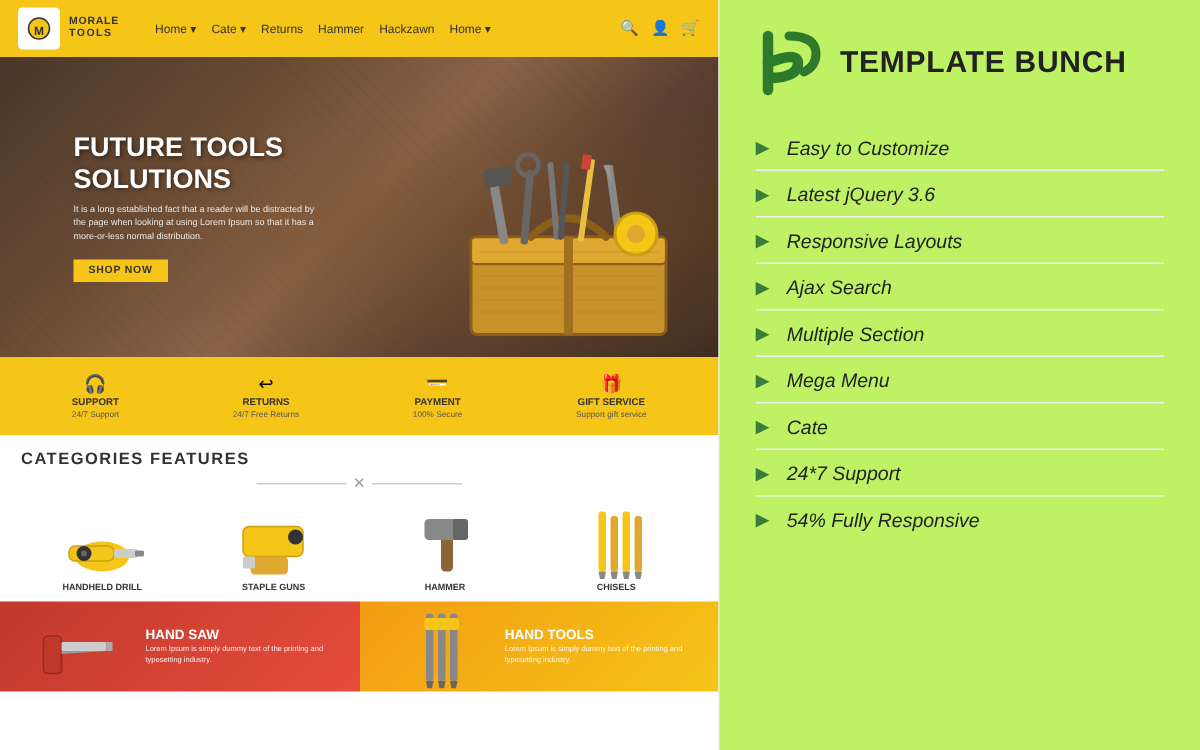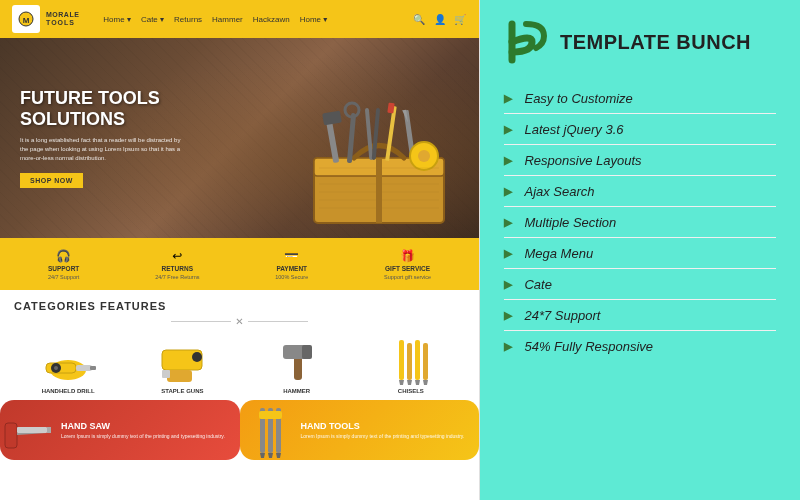--- a/index.html
+++ b/index.html
@@ -104,20 +104,21 @@
       position: absolute;
       inset: 0;
       background:
         radial-gradient(ellipse at 70% 60%, rgba(120,80,40,0.5) 0%, transparent 60%),
         repeating-linear-gradient(45deg, rgba(0,0,0,0.03) 0px, rgba(0,0,0,0.03) 1px, transparent 1px, transparent 8px);
     }
     .hero-content {
       position: relative;
       z-index: 2;
       max-width: 200px;
+      margin-left: 29px;
     }
     .hero-title {
       font-size: 18px;
       font-weight: 900;
       color: #fff;
       text-transform: uppercase;
       line-height: 1.15;
       text-shadow: 1px 1px 3px rgba(0,0,0,0.5);
     }
     .hero-desc {
@@ -232,23 +233,22 @@
       grid-template-columns: 1fr 1fr;
       gap: 0;
       margin-top: 6px;
     }
     .bottom-card {
       position: relative;
       height: 60px;
       overflow: hidden;
       display: flex;
       align-items: center;
-      padding: 0;
-      gap: 6px;
-      border-radius: 14px;
+      padding: 24px;
+      gap: 18px;
     }
     .card-red {
       background: linear-gradient(135deg, #c0392b, #e74c3c);
     }
     .card-yellow {
       background: linear-gradient(135deg, #f39c12, #f5c518);
       justify-content: center;
     }
     .card-text-block {
       z-index: 2;
@@ -263,21 +263,21 @@
     .card-desc {
       font-size: 5px;
       color: rgba(255,255,255,0.9);
       line-height: 1.4;
       margin-top: 2px;
     }
 
     
     .right-panel {
       flex: 1;
-      background: #5eead4;
+      background: #bef264;
       padding: 20px 24px;
       display: flex;
       flex-direction: column;
       gap: 0;
     }
 
     
     .brand-header {
       display: flex;
       align-items: center;

